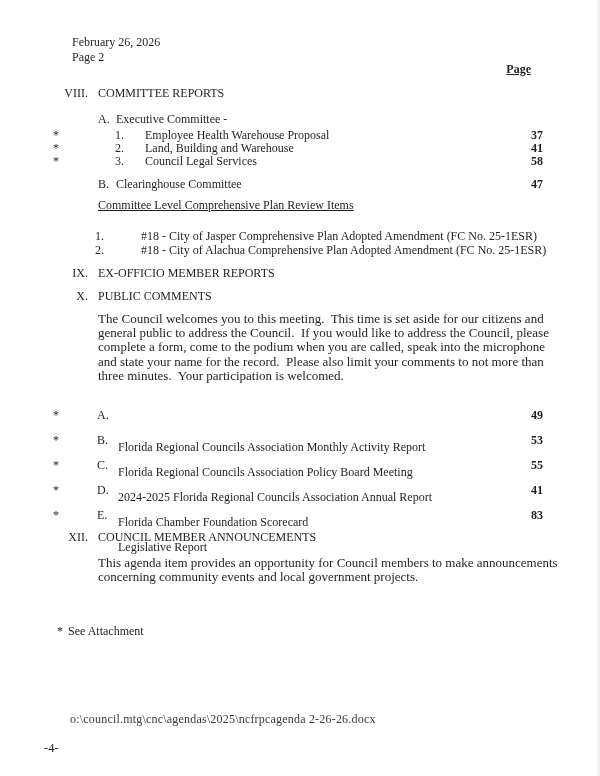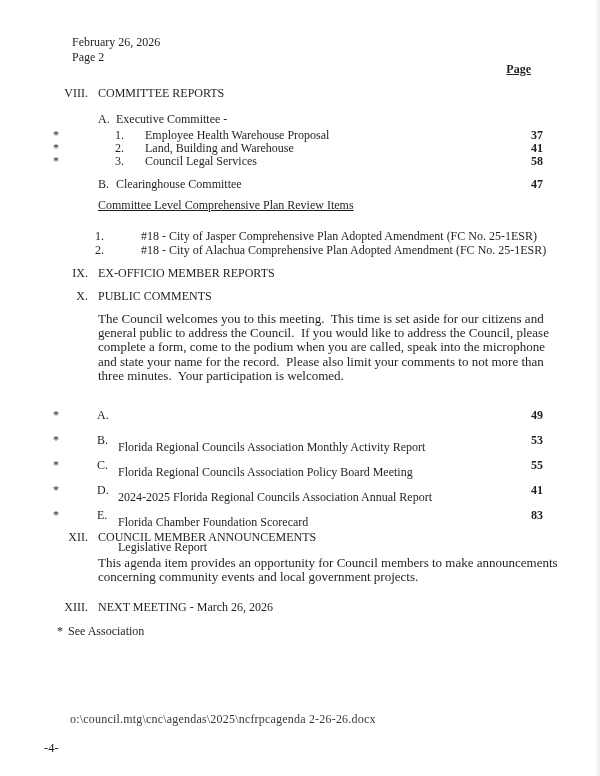--- a/index.html
+++ b/index.html
@@ -151,26 +151,22 @@
     <span class="xlabel">Legislative Report</span>
     <span class="pageno">83</span>
   </div>
 
   <div class="line" style="top:530px">
     <span class="roman">XII.</span>
     <span class="stitle">COUNCIL MEMBER ANNOUNCEMENTS</span>
   </div>
   <div class="para" style="top:556px">This agenda item provides an opportunity for Council members to make announcements concerning community events and local government projects.</div>
 
-  <div class="line" style="top:600px">
-    <span class="roman">XIII.</span>
-    <span class="stitle">NEXT MEETING - March 26, 2026</span>
-  </div>
 
   <div class="line" style="top:624px">
     <span class="star-att">*</span>
-    <span class="attach-text">See Association</span>
+    <span class="attach-text">See Attachment</span>
   </div>
 
   <div class="footer-path">o:\council.mtg\cnc\agendas\2025\ncfrpcagenda 2-26-26.docx</div>
   <div class="bottom-pageno">-4-</div>
 
 </div>
 
 </body></html>

